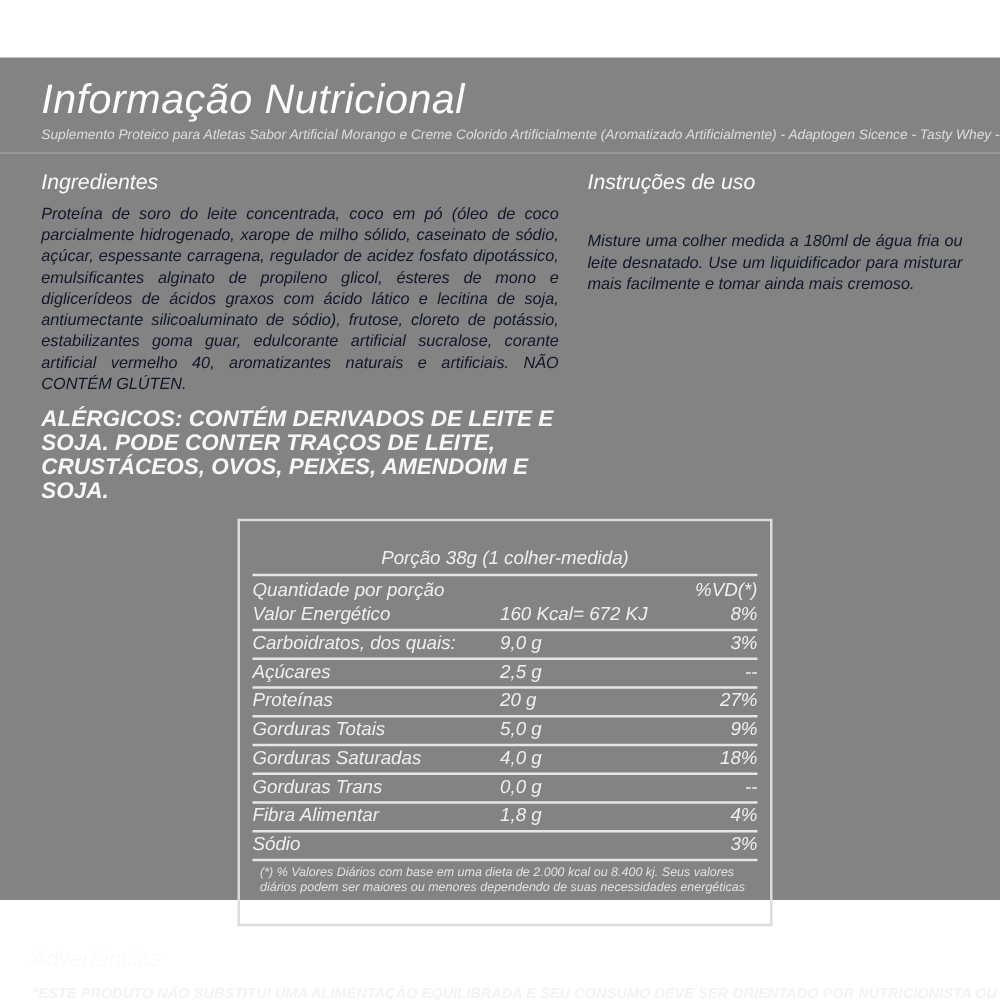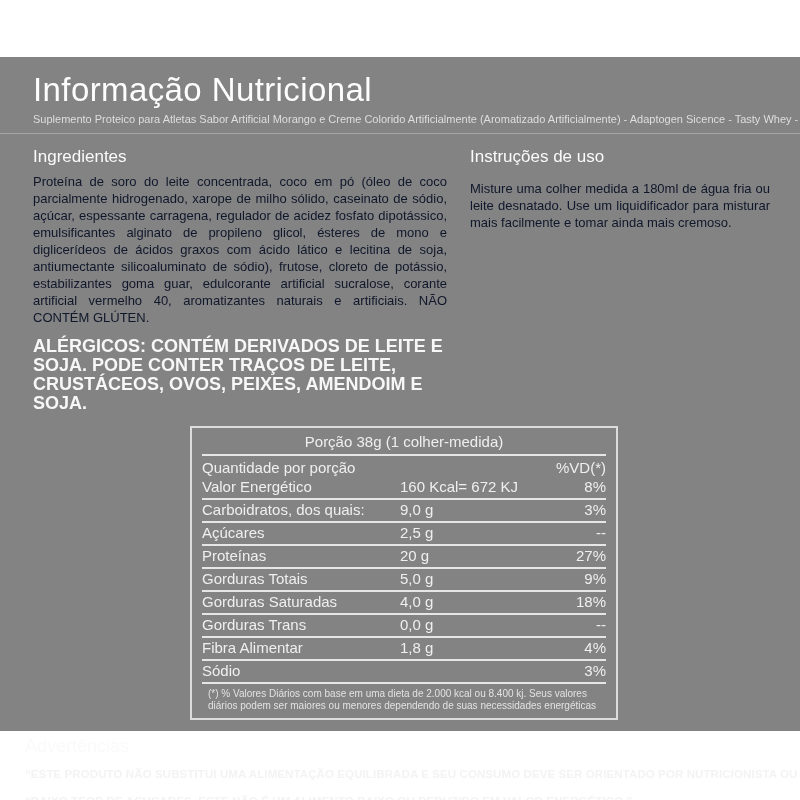--- a/index.html
+++ b/index.html
@@ -6,24 +6,25 @@
   html, body { margin: 0; padding: 0; }
   body {
     width: 800px; height: 800px;
     background: #ffffff;
     font-family: "Liberation Sans", "DejaVu Sans", sans-serif;
     position: relative;
     overflow: hidden;
   }
   .panel {
     position: absolute;
-    top: 57px; left: 0;
+    top: 46px; left: 0;
     width: 800px; height: 674px;
     background: #838383;
     color: #f2f2f2;
+    font-style: italic;
   }
   
   .hdr { padding: 13px 33px 0 33px; }
   .hdr h1 {
     margin: 0;
     font-size: 33px;
     line-height: 40px;
     font-weight: 400;
     letter-spacing: 0.4px;
     color: #fdfdfd;
@@ -50,35 +51,35 @@
     font-weight: 400;
     color: #fafafa;
   }
   .body-text {
     margin: 0;
     font-size: 13px;
     line-height: 17px;
     text-align: justify;
     color: #0f172a;
   }
-  .col-right .body-text { margin-top: 12px; }
+  .col-right .body-text { margin-top: 27px; }
   .allergens {
     margin: 11px 0 0 0;
     width: 438px;
     font-size: 18px;
     line-height: 19px;
     font-weight: 700;
     color: #f7f7f7;
   }
   
   .nutri-table {
     margin: 13px 0 0 190px;
     width: 428px;
     border: 2px solid #dcdcdc;
-    padding: 0 10px;
+    padding: 16px 10px;
     background: transparent;
   }
   .t-serving {
     text-align: center;
     font-size: 15px;
     line-height: 18px;
     padding: 5px 0 3px 0;
     border-bottom: 2px solid rgba(255,255,255,0.8);
     color: #efefef;
   }

